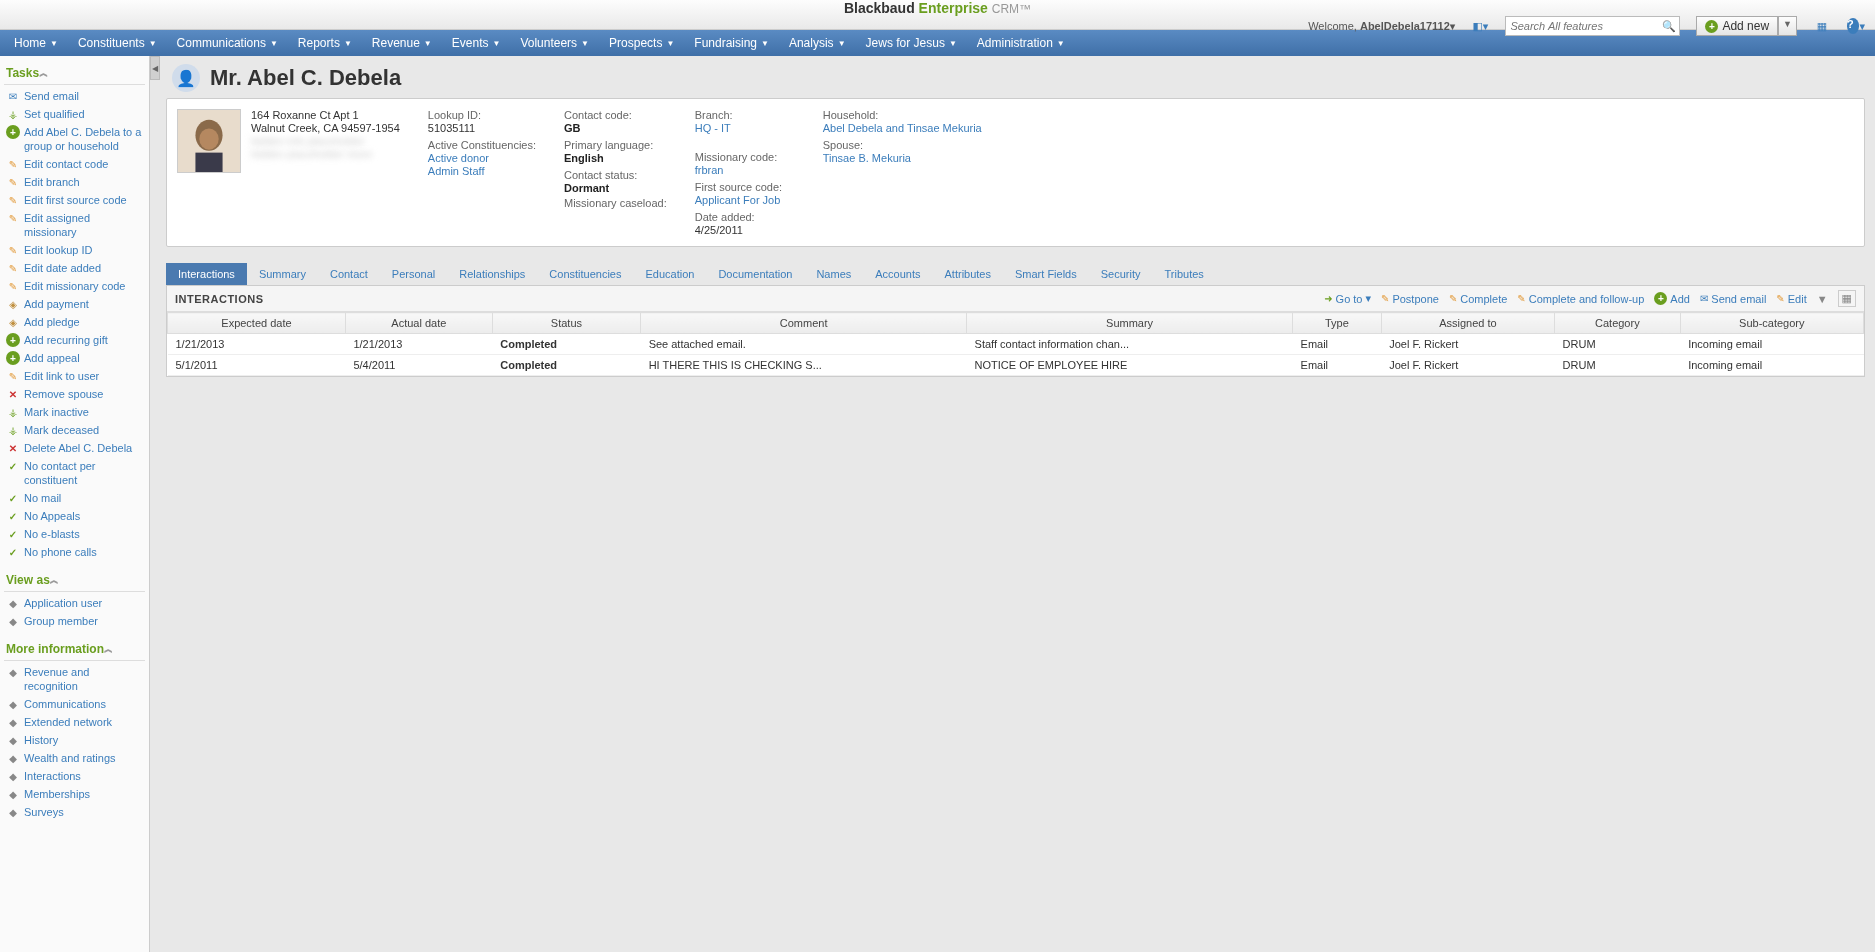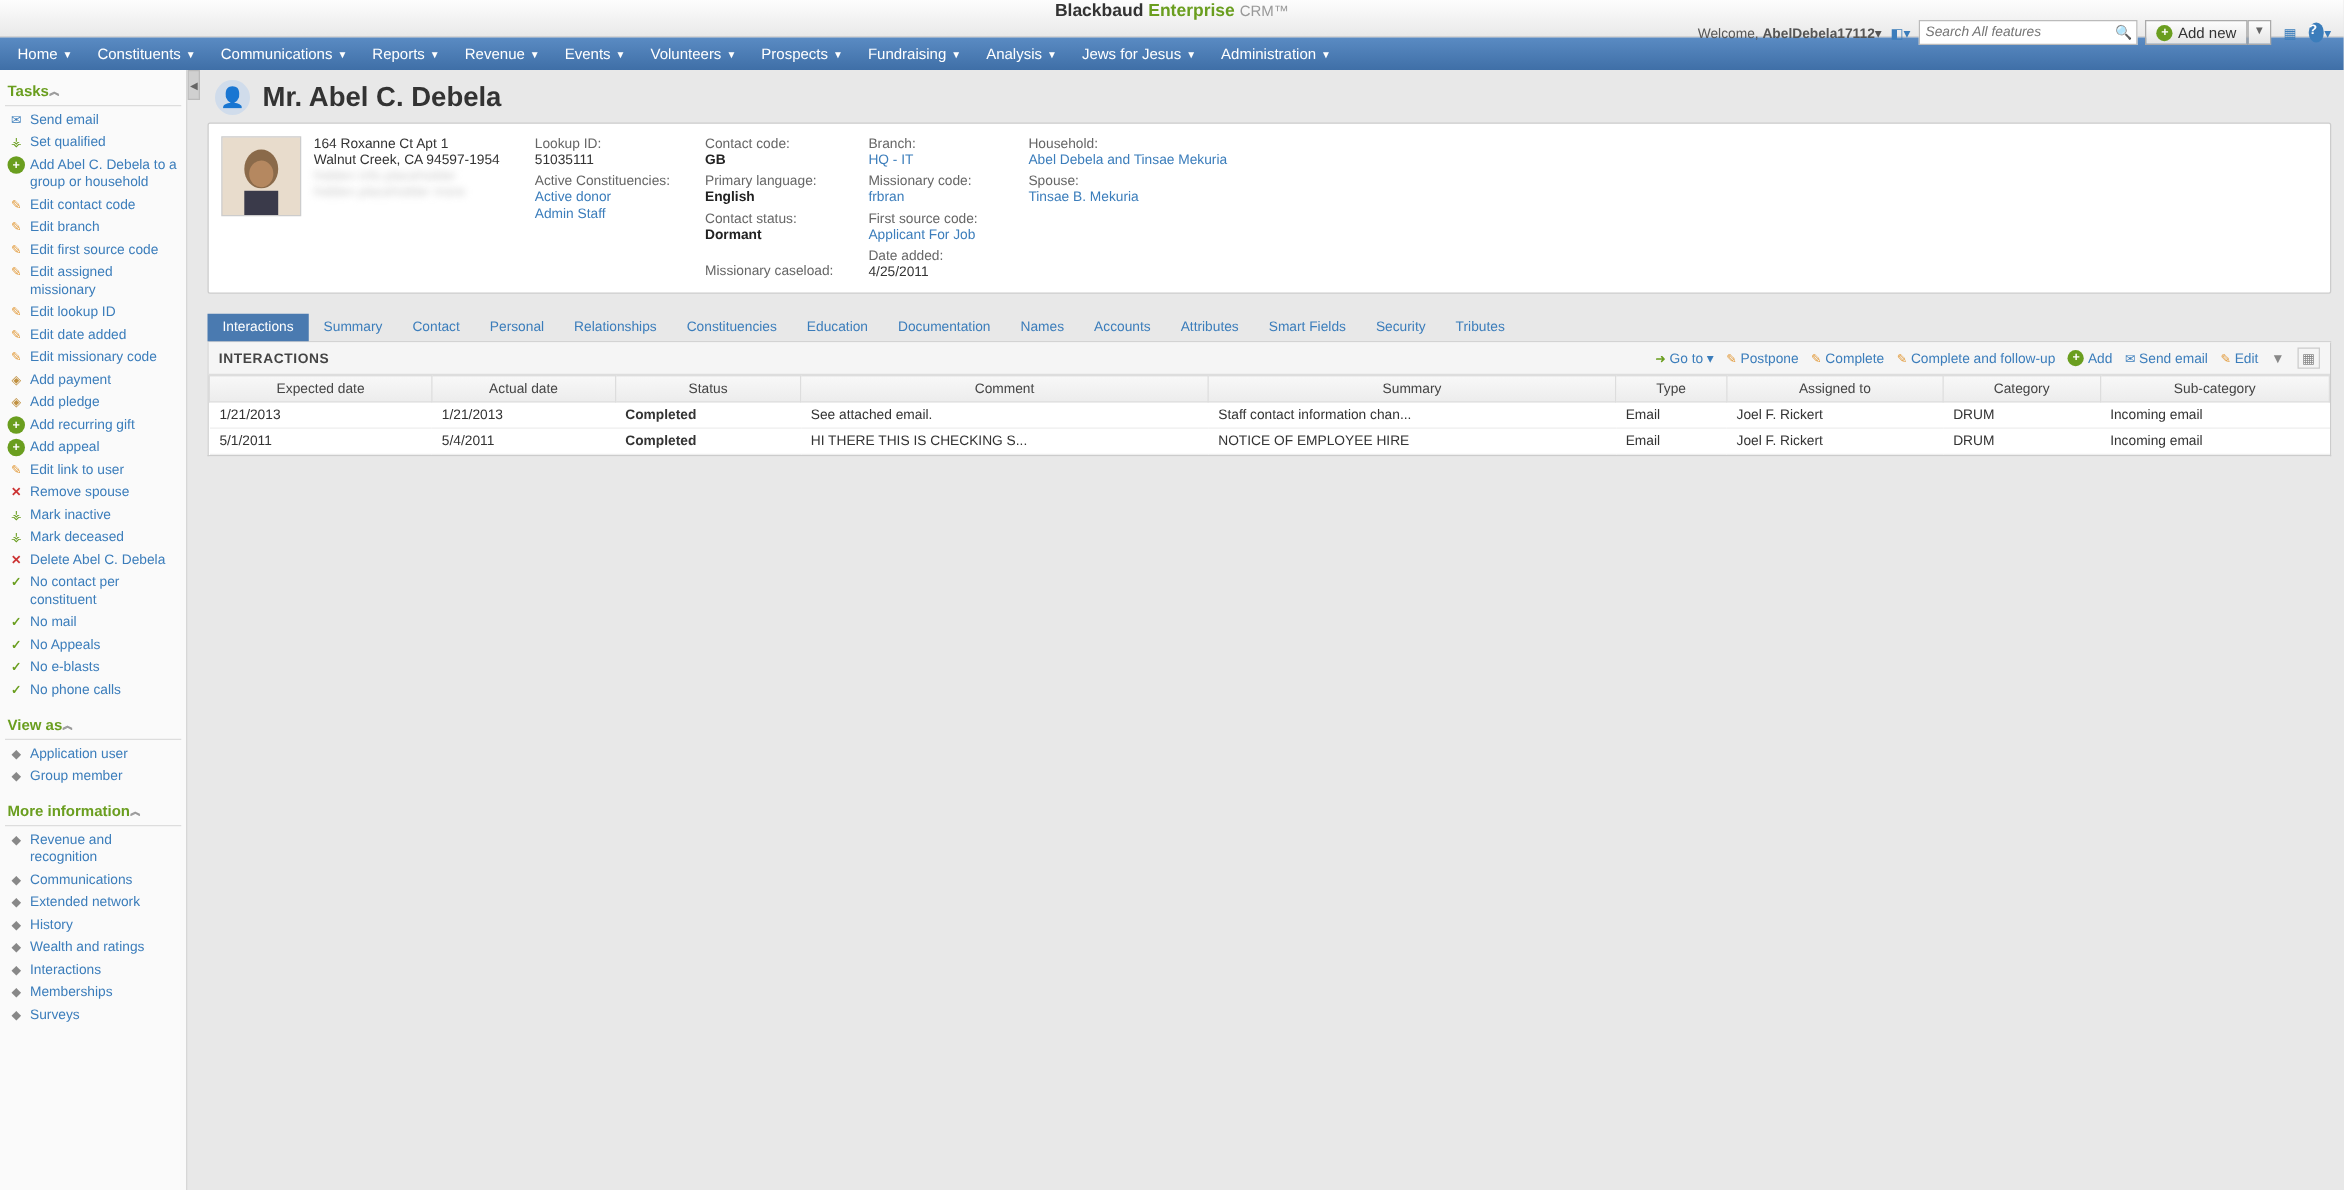--- a/index.html
+++ b/index.html
@@ -4,21 +4,21 @@
 <style>
 * { box-sizing: border-box; margin: 0; padding: 0; }
 body { font-family: "Segoe UI", Arial, sans-serif; font-size: 12px; background: #e8e8e8; color: #333; overflow: hidden; }
 a { text-decoration: none; }
 
 .topbar { height: 30px; background: linear-gradient(#fdfdfd, #e9e9e9); border-bottom: 1px solid #ccc; display: flex; align-items: center; padding: 0 10px; flex-direction: column; }
 .brand { font-size: 14px; font-weight: bold; }
 .brand .b1 { color: #333; }
 .brand .b2 { color: #6a9e1f; }
 .brand .b3 { color: #999; font-weight: normal; font-size: 12px; }
-.top-right { margin-left: auto; display: flex; align-items: center; gap: 6px; font-size: 11px; }
+.top-right { margin-left: auto; display: flex; align-items: center; gap: 16px; font-size: 11px; }
 .welcome { color: #555; }
 .search-all { position: relative; text-decoration: underline; }
 .search-all input { width: 175px; height: 20px; border: 1px solid #bbb; padding: 0 20px 0 4px; font-style: italic; color: #888; font-size: 11px; }
 .search-all .mag { position: absolute; right: 4px; top: 50%; transform: translateY(-50%); color: #888; }
 .btn-addnew { background: linear-gradient(#fdfdfd, #e5e5e5); border: 1px solid #aaa; padding: 2px 8px; display: flex; align-items: center; gap: 4px; font-size: 12px; cursor: pointer; }
 .plus-g { background: #6a9e1f; color: #fff; width: 13px; height: 13px; border-radius: 50%; display: inline-flex; align-items: center; justify-content: center; font-size: 10px; font-weight: bold; }
 .dropdown-arrow { border: 1px solid #aaa; background: linear-gradient(#fdfdfd, #e5e5e5); padding: 2px 4px; cursor: pointer; font-size: 9px; color: #666; }
 .top-icon { width: 18px; height: 18px; display: inline-flex; align-items: center; justify-content: center; cursor: pointer; color: #3b7dbb; }
 .help { background:#3b7dbb;color:#fff;width:16px;height:16px;border-radius:50%;font-weight:bold;font-size:11px; }
 
@@ -309,26 +309,26 @@
           <span class="lnk">Active donor</span>
           <span class="lnk">Admin Staff</span>
         </div>
         <div class="info-col">
           <span class="lbl">Contact code:</span>
           <span class="val">GB</span>
           <span class="lbl" style="margin-top:4px;">Primary language:</span>
           <span class="val">English</span>
           <span class="lbl" style="margin-top:4px;">Contact status:</span>
           <span class="val">Dormant</span>
-          <span class="lbl" style="margin-top:16px;">Missionary caseload:</span>
+          <span class="lbl" style="margin-top:2px;">Missionary caseload:</span>
         </div>
         <div class="info-col">
           <span class="lbl">Branch:</span>
           <span class="lnk">HQ - IT</span>
-          <span class="lbl" style="margin-top:4px;">Missionary code:</span>
+          <span class="lbl" style="margin-top:16px;">Missionary code:</span>
           <span class="lnk">frbran</span>
           <span class="lbl" style="margin-top:4px;">First source code:</span>
           <span class="lnk">Applicant For Job</span>
           <span class="lbl" style="margin-top:4px;">Date added:</span>
           <span>4/25/2011</span>
         </div>
         <div class="info-col">
           <span class="lbl">Household:</span>
           <span class="lnk">Abel Debela and Tinsae Mekuria</span>
           <span class="lbl" style="margin-top:4px;">Spouse:</span>

